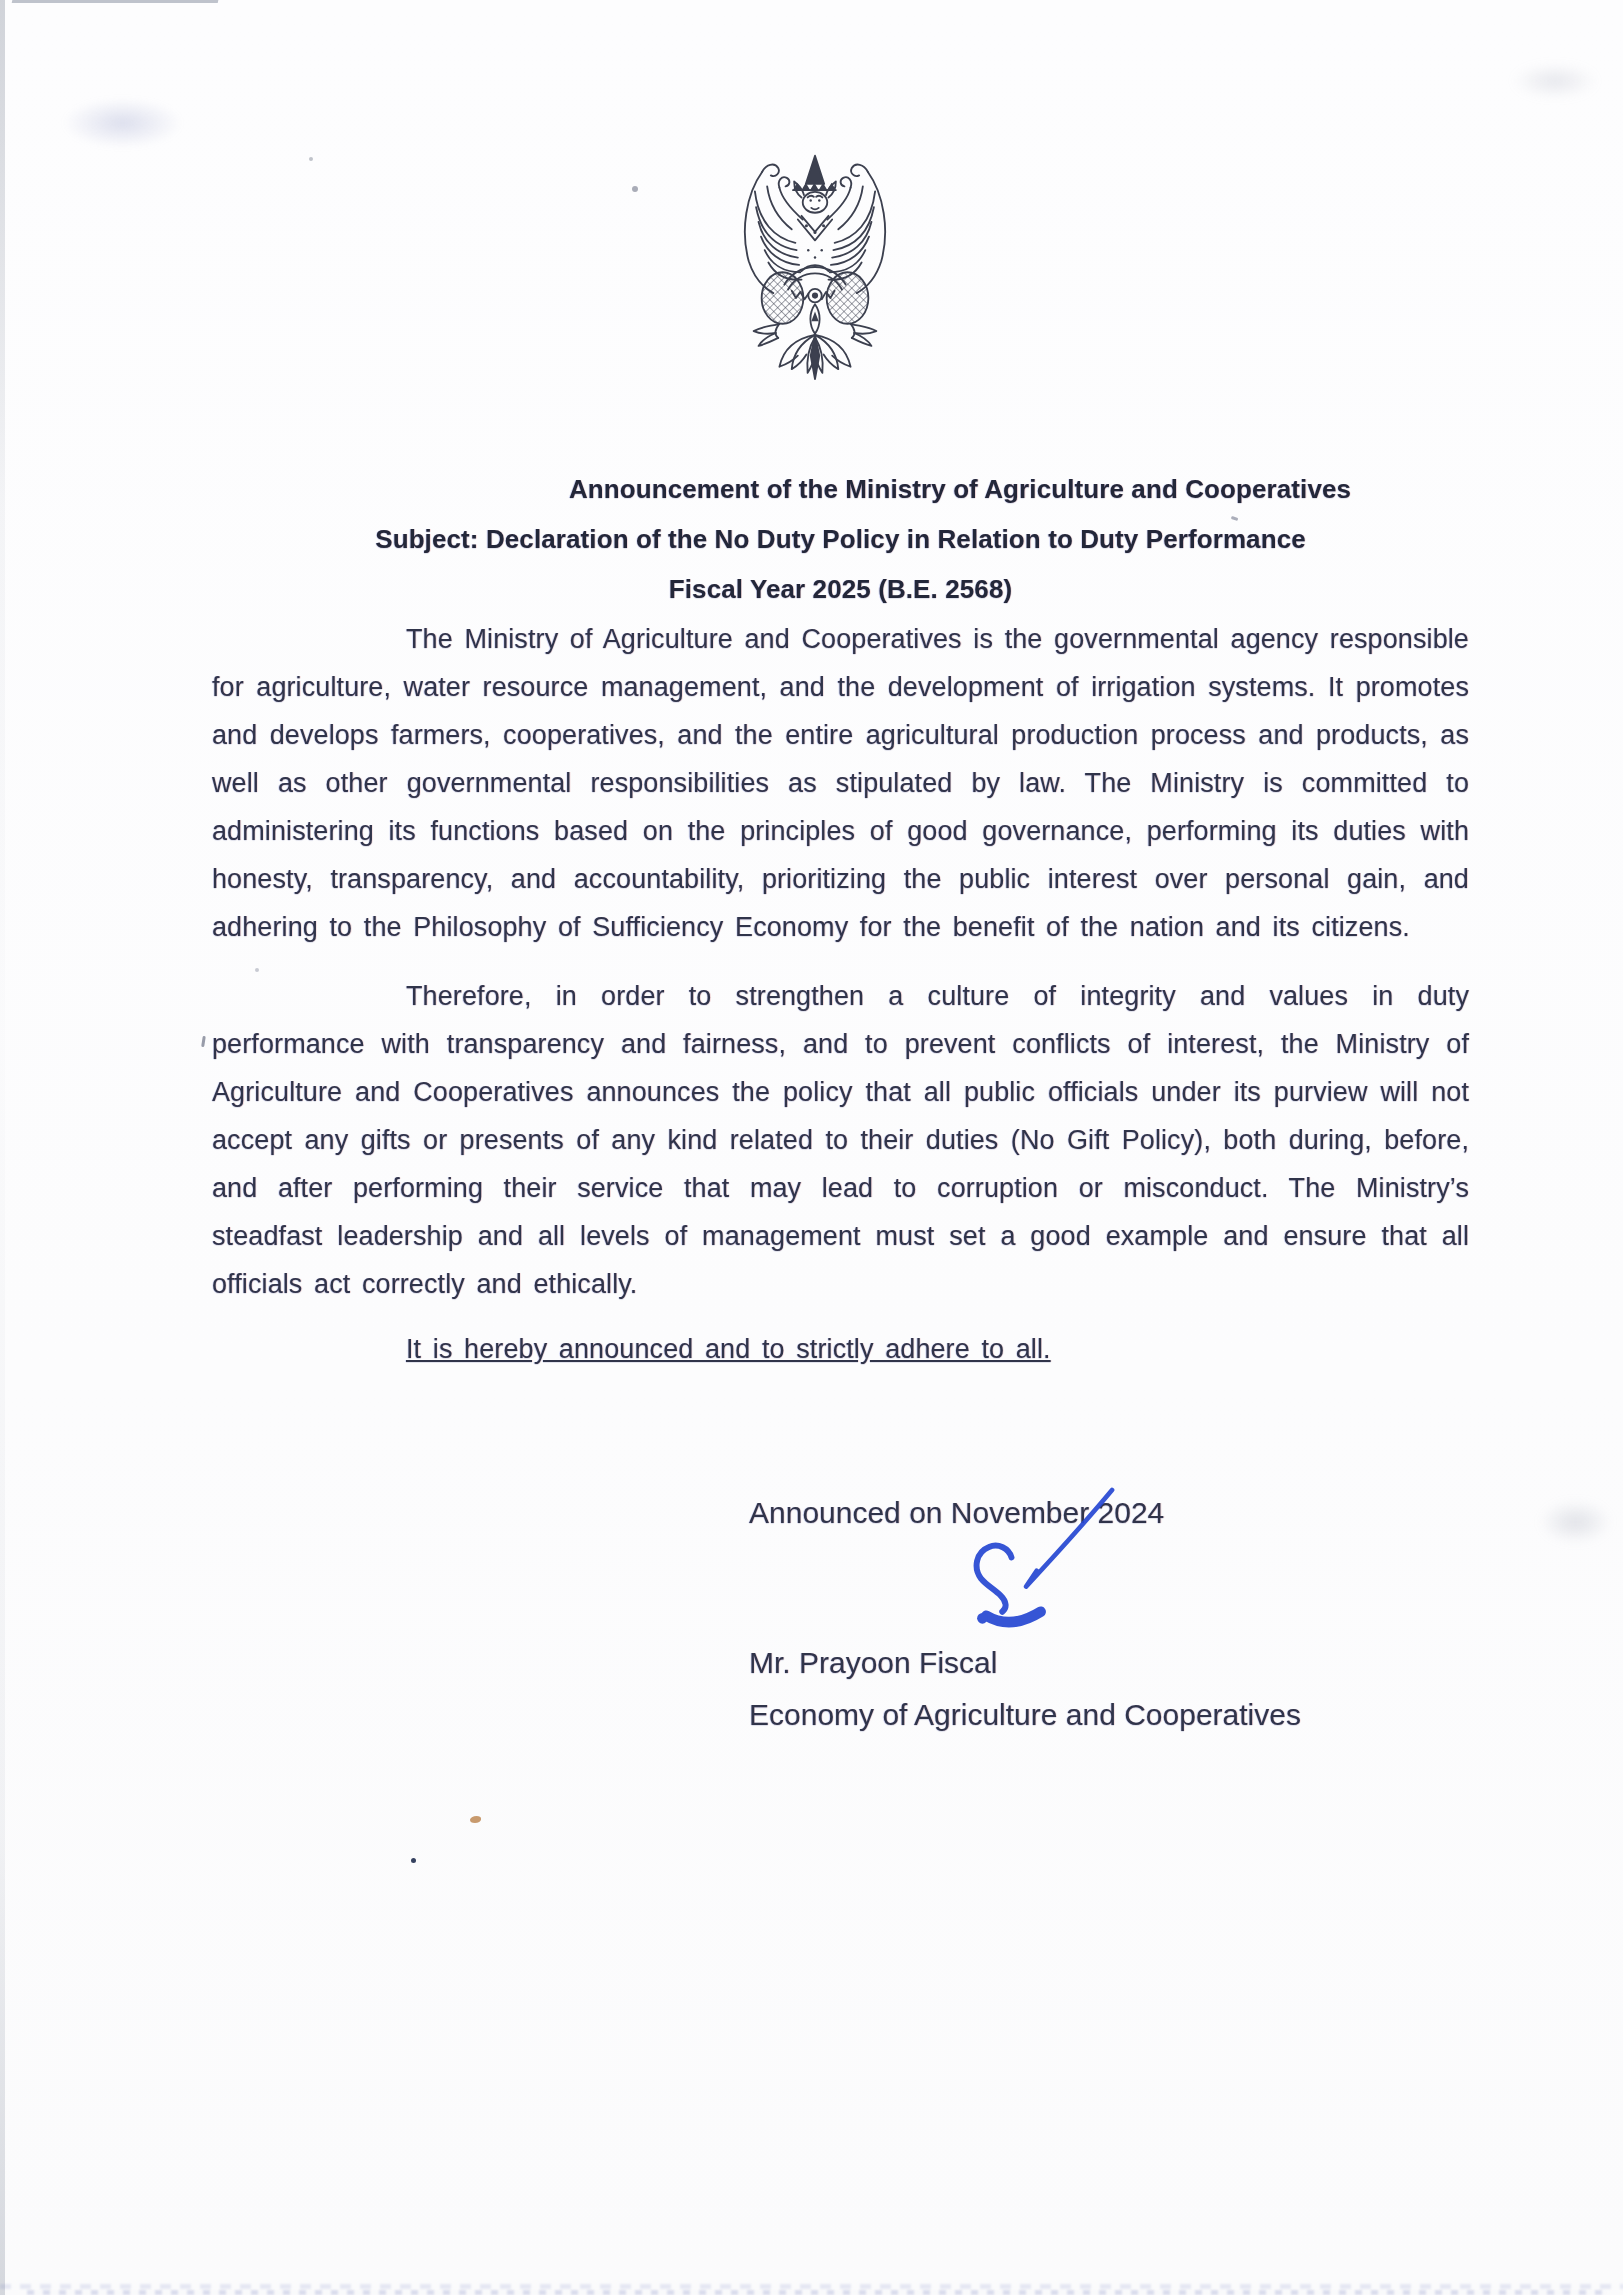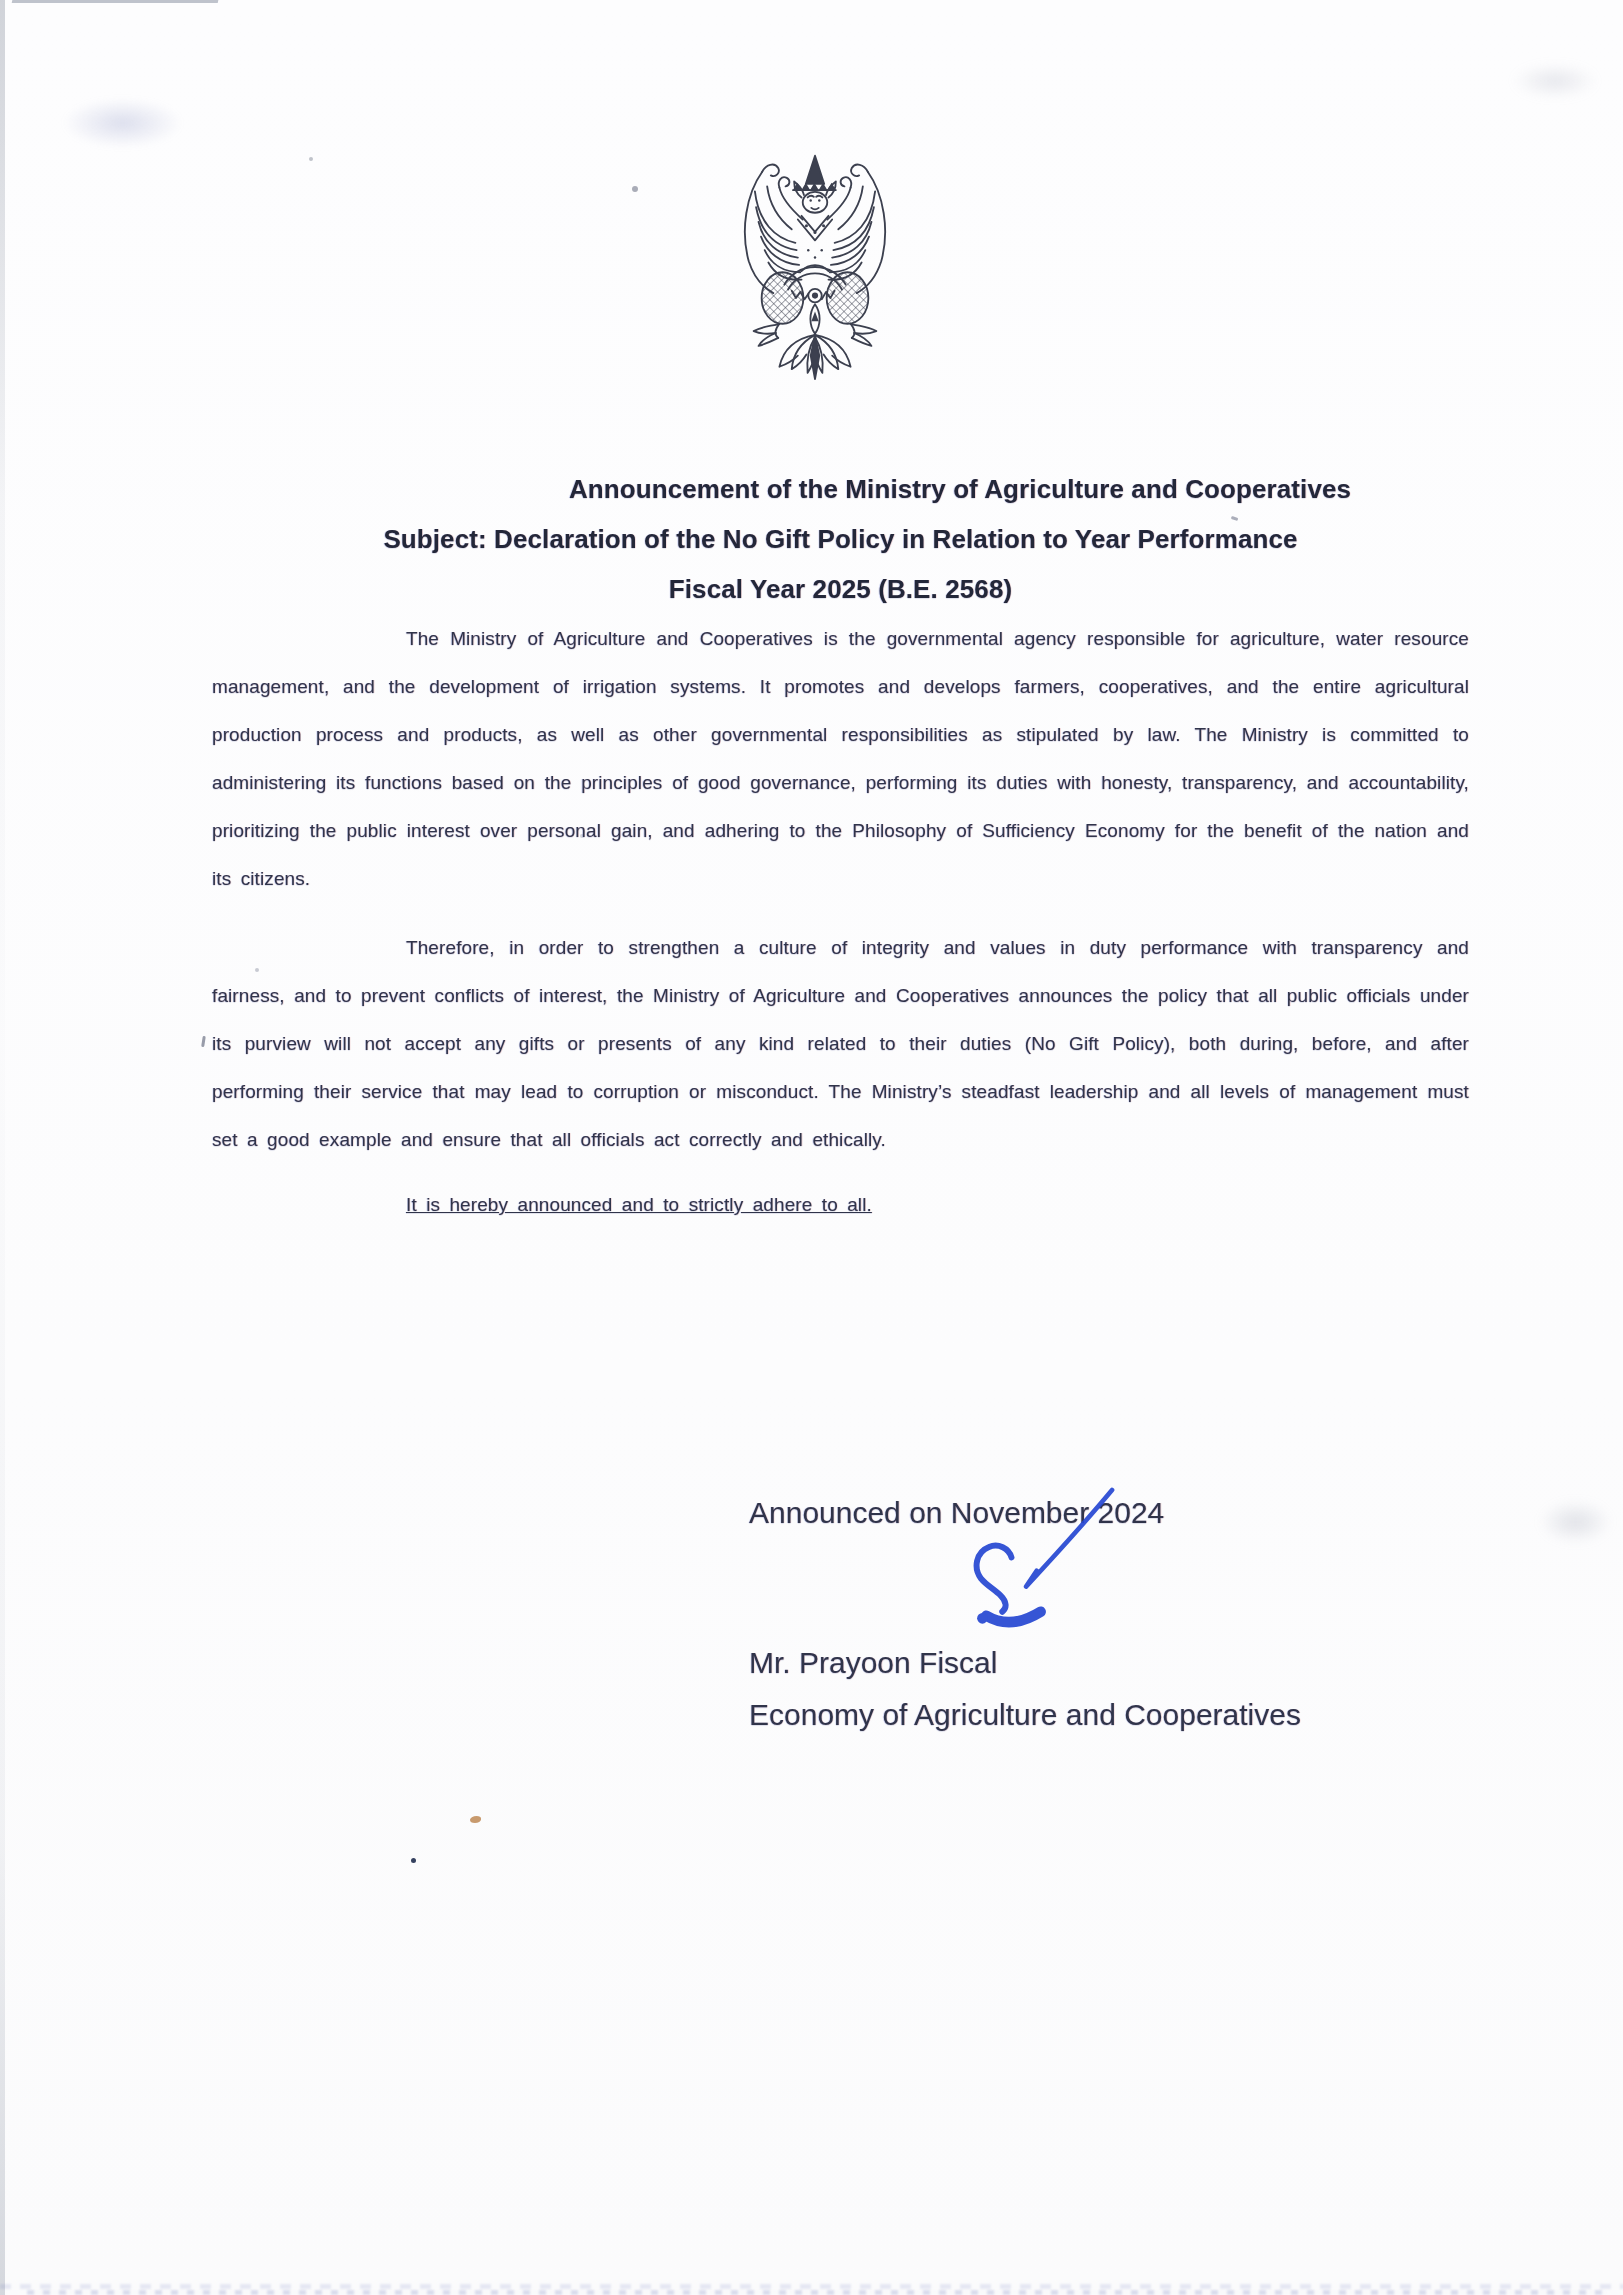--- a/index.html
+++ b/index.html
@@ -18,21 +18,21 @@
     text-shadow:0.8px 0 rgba(200,80,80,.18), -0.8px 0 rgba(80,100,215,.22), 0 0.9px 0.7px rgba(40,50,120,.14);
   }
   .title-block{
     position:absolute;left:212px;top:464px;width:1257px;
     font-weight:bold;font-size:26px;line-height:50px;
     color:#232739;text-align:center;letter-spacing:0.1px;
   }
   .title-line.shift-right{padding-left:239px;}
   .body-text{
     position:absolute;left:212px;top:615px;width:1257px;
-    font-size:19px;line-height:48px;letter-spacing:0.1px;word-spacing:4px;
+    font-size:27px;line-height:48px;letter-spacing:0.1px;word-spacing:4px;
     text-align:justify;
   }
   .para{margin:0 0 21px 0;text-indent:194px;}
   .para.closing{margin-top:-4px;text-decoration:underline;}
   .sign-block{
     position:absolute;left:749px;top:1476px;width:597px;
     font-size:30px;line-height:52px;text-align:left;
   }
   .sign-date{margin-top:10.6px;}
   .sign-name{margin-top:98px;}
@@ -153,21 +153,21 @@
         <path d="M150 300 C128 312,114 332,112 356 C122 350,130 342,136 332"></path>
         <path d="M150 304 C140 320,136 340,138 362 C144 352,148 343,150 334"></path>
       </g>
       <use href="#tail-l" transform="translate(300,0) scale(-1,1)"></use>
       <path d="M150 300 L157 334 L150 372 L143 334 Z" fill="#2e3242"></path>
     </g>
   </svg>
 
   <div class="title-block ink">
     <div class="title-line shift-right">Announcement of the Ministry of Agriculture and Cooperatives</div>
-    <div class="title-line">Subject: Declaration of the No Gift Policy in Relation to Year Performance</div>
+    <div class="title-line">Subject: Declaration of the No Duty Policy in Relation to Duty Performance</div>
     <div class="title-line">Fiscal Year 2025 (B.E. 2568)</div>
   </div>
 
   <div class="body-text ink">
     <p class="para">The Ministry of Agriculture and Cooperatives is the governmental agency responsible for agriculture, water resource management, and the development of irrigation systems. It promotes and develops farmers, cooperatives, and the entire agricultural production process and products, as well as other governmental responsibilities as stipulated by law. The Ministry is committed to administering its functions based on the principles of good governance, performing its duties with honesty, transparency, and accountability, prioritizing the public interest over personal gain, and adhering to the Philosophy of Sufficiency Economy for the benefit of the nation and its citizens.</p>
     <p class="para">Therefore, in order to strengthen a culture of integrity and values in duty performance with transparency and fairness, and to prevent conflicts of interest, the Ministry of Agriculture and Cooperatives announces the policy that all public officials under its purview will not accept any gifts or presents of any kind related to their duties (No Gift Policy), both during, before, and after performing their service that may lead to corruption or misconduct. The Ministry’s steadfast leadership and all levels of management must set a good example and ensure that all officials act correctly and ethically.</p>
     <p class="para closing">It is hereby announced and to strictly adhere to all.</p>
   </div>
 
   <div class="sign-block ink">

